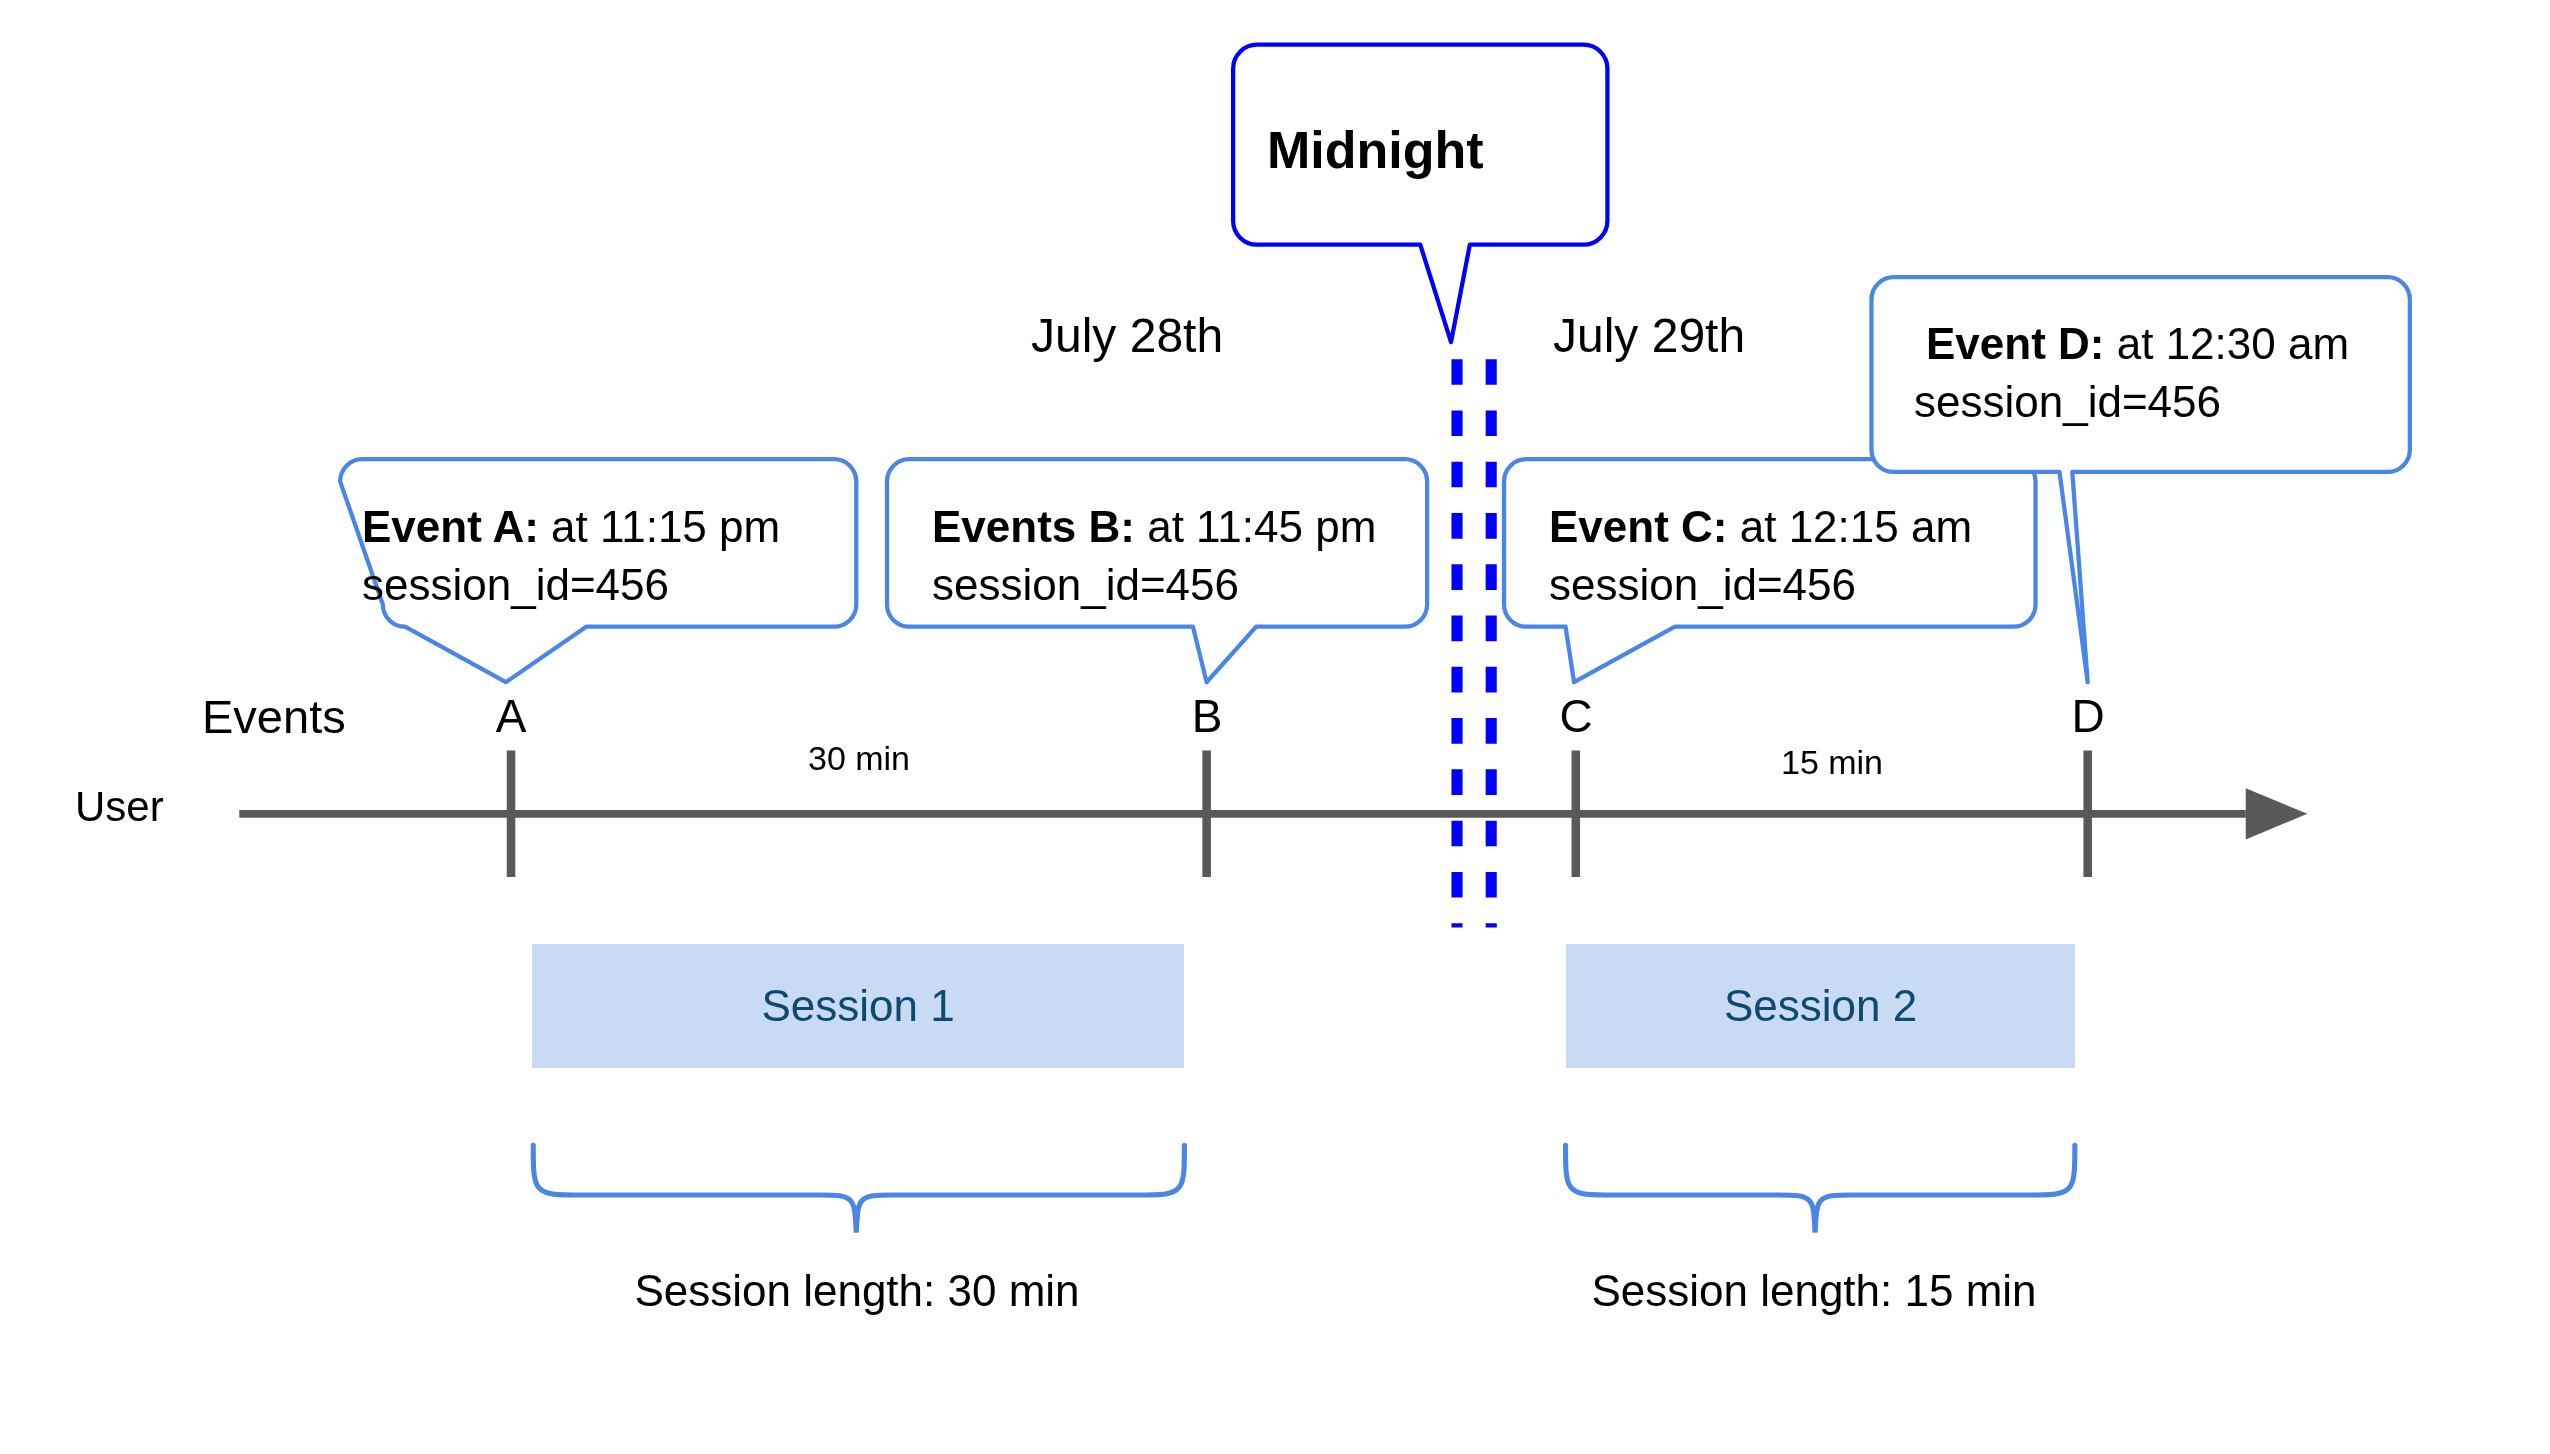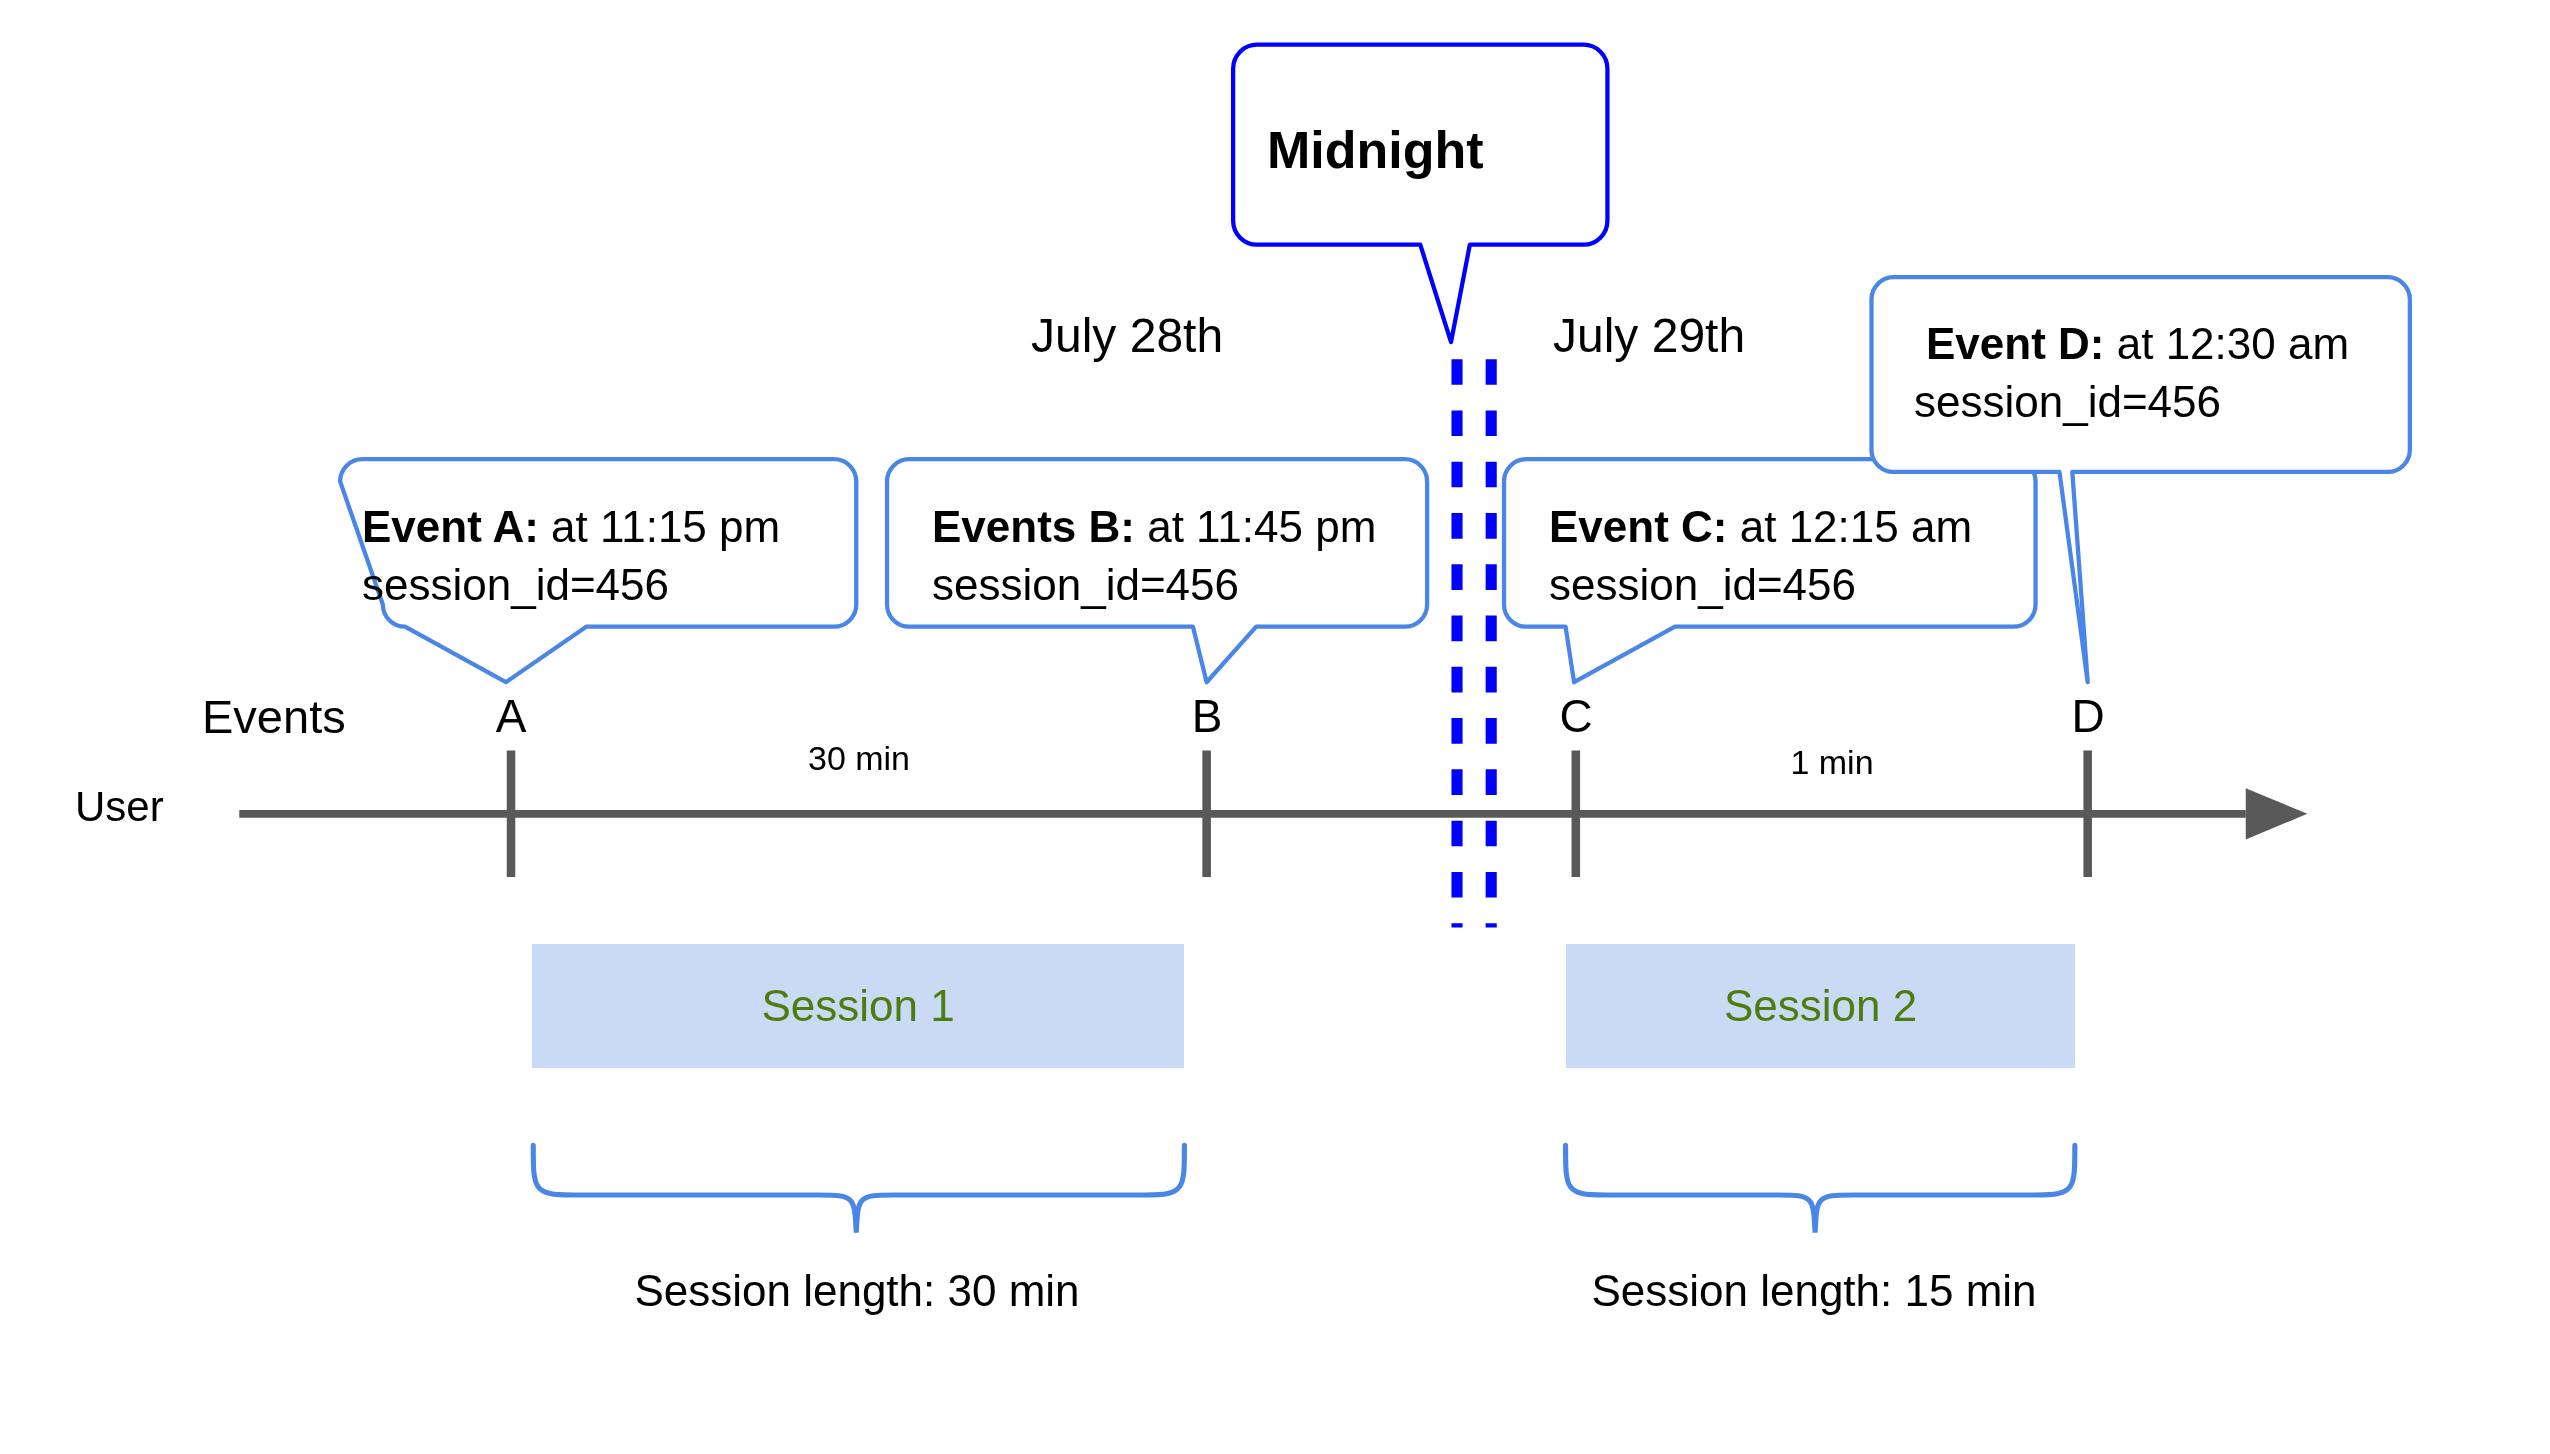--- a/index.html
+++ b/index.html
@@ -72,21 +72,21 @@
   
   .session-bar {
     position: absolute;
     background: #c9daf5;
   }
   .session-bar-label {
     position: absolute;
     width: 100%;
     text-align: center;
     font-size: 44px;
-    color: #4d7c0f;
+    color: #0c4a6e;
     top: 50%;
     transform: translateY(-50%);
   }
   
   .length-caption {
     font-size: 44px;
     text-align: center;
   }
 </style>
 </head>
@@ -232,21 +232,21 @@
 
   <div class="txt lane-events" style="left:202px; top:689px;">Events</div>
   <div class="txt lane-user" style="left:75px; top:782px;">User</div>
 
   <div class="txt tick-letter" style="left:477px; top:689px; width:68px;">A</div>
   <div class="txt tick-letter" style="left:1173px; top:689px; width:68px;">B</div>
   <div class="txt tick-letter" style="left:1542px; top:689px; width:68px;">C</div>
   <div class="txt tick-letter" style="left:2054px; top:689px; width:68px;">D</div>
 
   <div class="txt gap-label" style="left:752px; top:738px; width:214px;">30 min</div>
-  <div class="txt gap-label" style="left:1725px; top:742px; width:214px;">1 min</div>
+  <div class="txt gap-label" style="left:1725px; top:742px; width:214px;">15 min</div>
 
   <div class="session-bar" style="left:532px; top:944px; width:652px; height:124px;">
     <div class="session-bar-label">Session 1</div>
   </div>
   <div class="session-bar" style="left:1566px; top:944px; width:509px; height:124px;">
     <div class="session-bar-label">Session 2</div>
   </div>
 
   <div class="txt length-caption" style="left:532px; top:1265px; width:650px;">Session length: 30 min</div>
   <div class="txt length-caption" style="left:1489px; top:1265px; width:650px;">Session length: 15 min</div>

